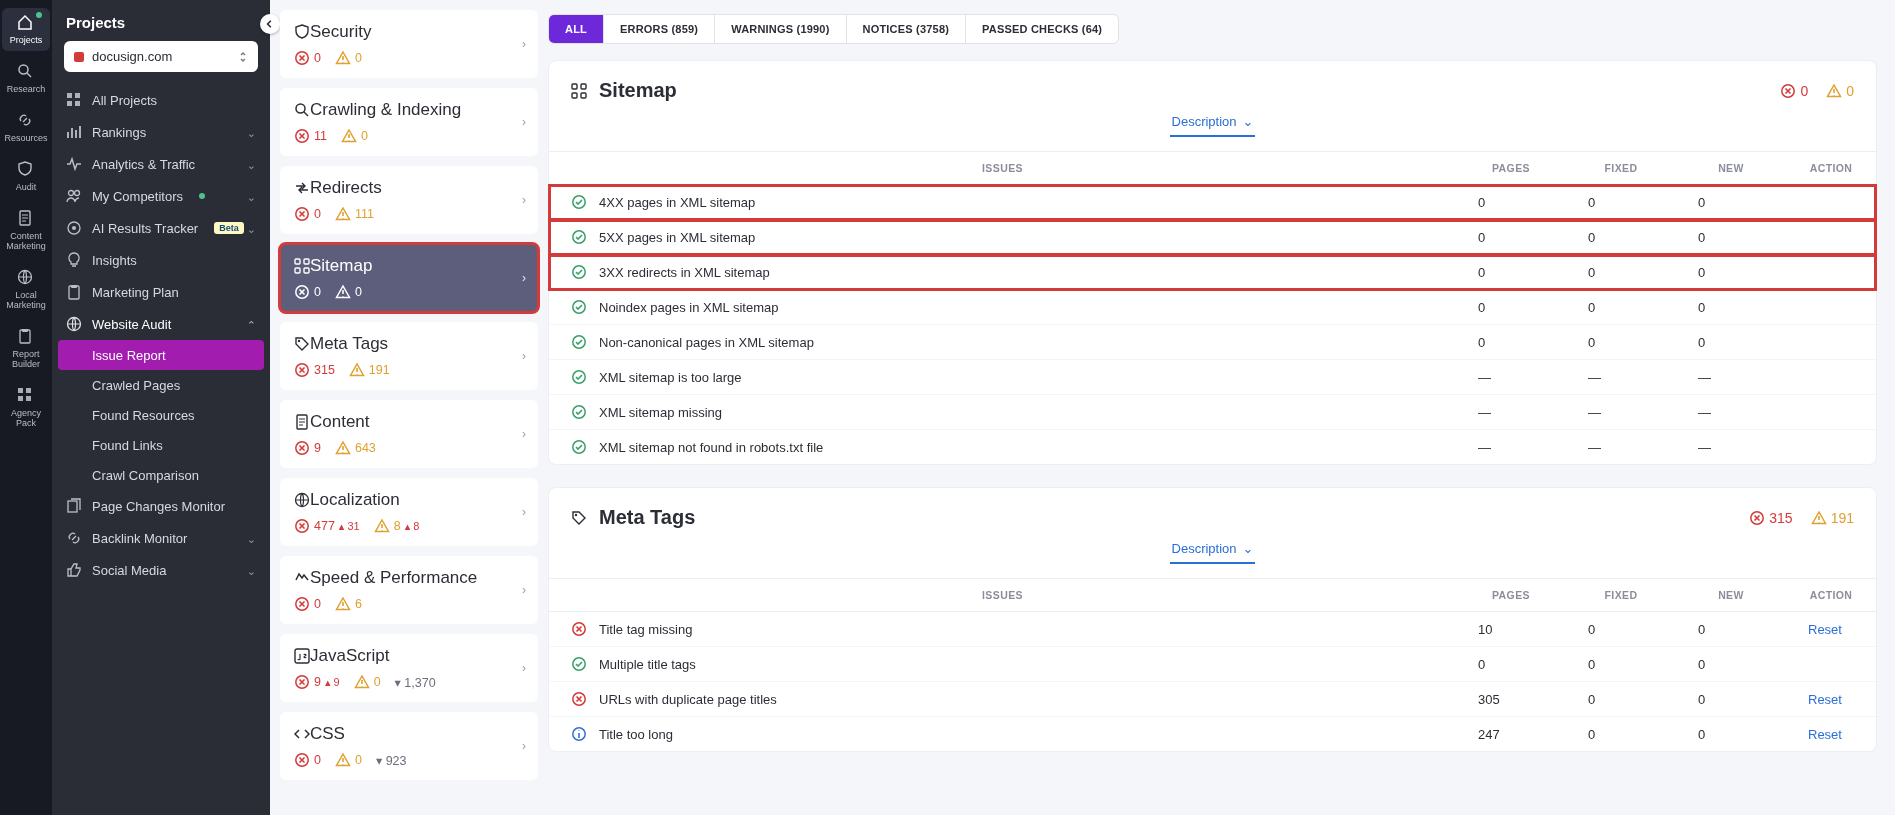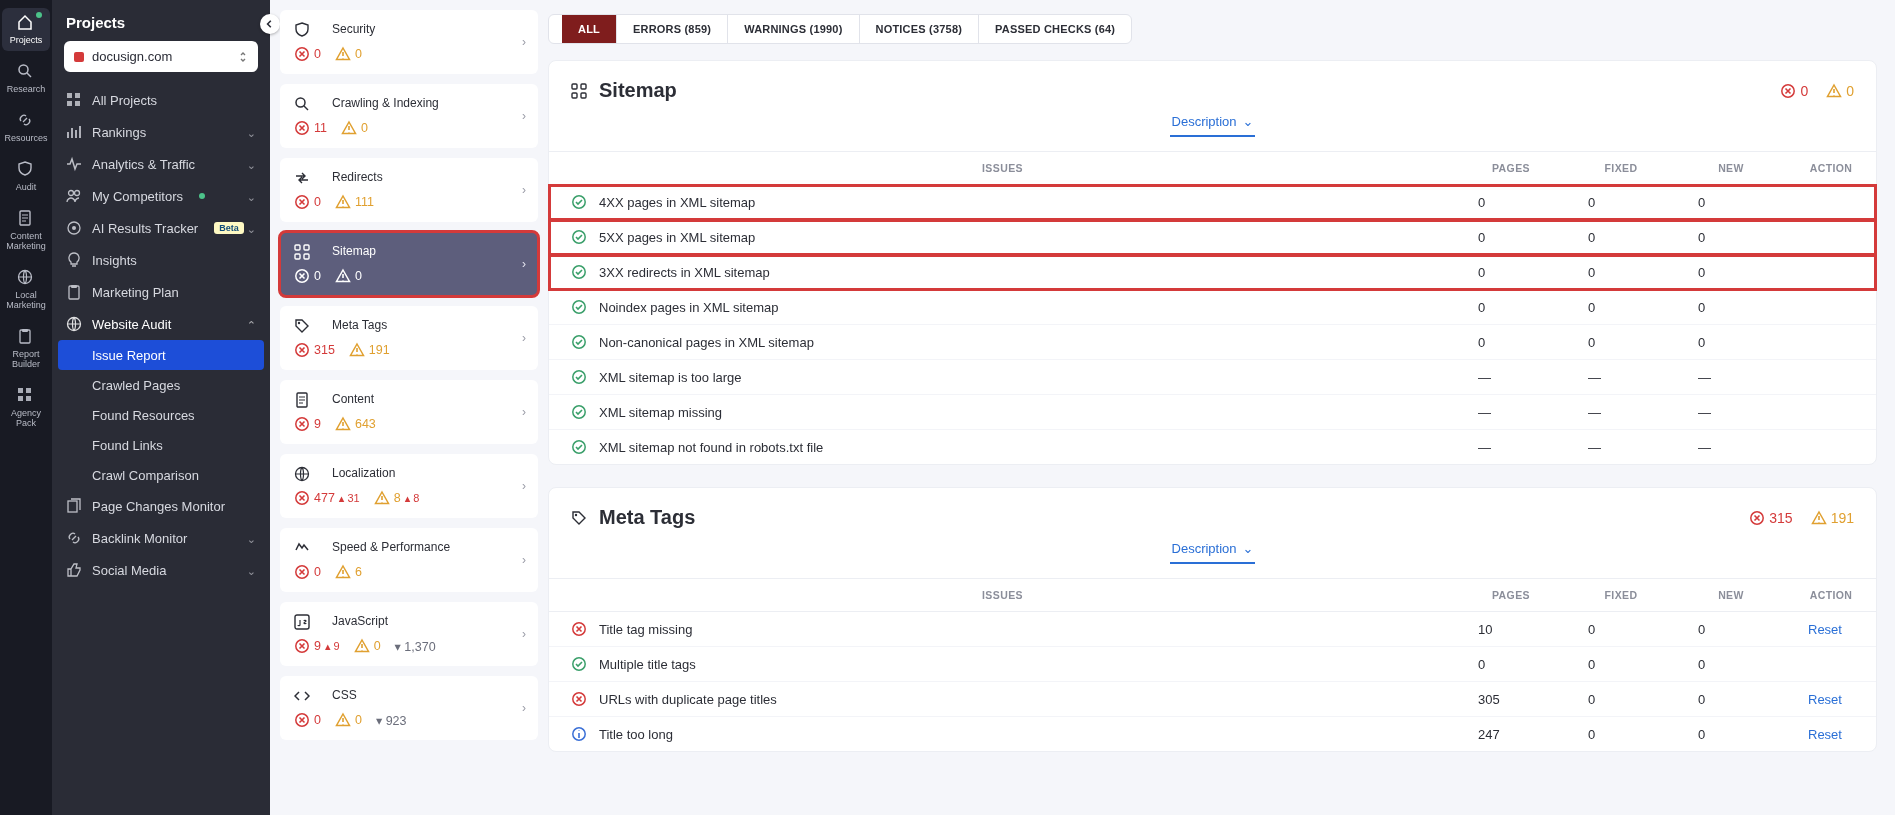--- a/index.html
+++ b/index.html
@@ -20,47 +20,47 @@
 .project-select { margin:0 12px 12px; background:#fff; color:#2a2c36; border-radius:6px; padding:8px 10px; display:flex; align-items:center; justify-content:space-between; cursor:pointer; }
 .project-select .proj-left{display:flex;align-items:center;gap:8px;}
 .proj-dot{width:10px;height:10px;border-radius:2px;background:#d43a3a;display:inline-block;}
 .nav { overflow-y:auto; flex:1; }
 .nav-item { display:flex; align-items:flex-end; padding:8px 14px; font-size:13px; cursor:pointer; justify-content:space-between;}
 .nav-item .nav-l{display:flex;align-items:center;gap:10px;}
 .nav-item .chev{opacity:.6;font-size:11px;}
 .nav-ico{width:16px;height:16px;opacity:.85;display:inline-flex;align-items:center;justify-content:center;}
 .nav-item.expanded{color:#fff;}
 .nav-sub{padding-left:40px; font-size:13px; cursor:pointer; height:30px; display:flex; align-items:center;}
-.nav-sub.active{background:#1d4ed8;color:#fff;border-radius:4px;margin:0 6px;padding-left:34px;}
+.nav-sub.active{background:#a21caf;color:#fff;border-radius:4px;margin:0 6px;padding-left:34px;}
 .badge-beta{background:#fef9c3;color:#134e7a;font-size:9px;padding:1px 5px;border-radius:3px;margin-left:6px;font-weight:700;}
 .green-dot{width:6px;height:6px;border-radius:50%;background:#4cc38a;display:inline-block;margin-left:6px;}
 
 
 .categories{ width:278px; padding:0 10px; overflow-y:auto;}
 .cat-card{background:#fff;border-radius:6px;margin-top:10px;padding:12px 14px;position:relative;cursor:pointer;}
-.cat-card .cat-title{display:flex;gap:22px;font-weight:500;font-size:12px;}
+.cat-card .cat-title{display:flex;align-items:center;gap:0;font-weight:500;font-size:17px;}
 .cat-card .cat-chev{position:absolute;right:12px;top:50%;transform:translateY(-50%);color:#9a9ca7;font-size:12px;}
 .cat-metrics{display:flex;gap:14px;margin-top:8px;font-size:12.5px;align-items:center;}
 .m-err{color:#d43a3a;display:flex;align-items:center;gap:4px;}
 .m-warn{color:#e0a030;display:flex;align-items:center;gap:4px;}
 .m-notice{color:#6b6e7b;display:flex;align-items:center;gap:4px;}
 .delta-up{color:#d43a3a;font-size:11px;}
 .cat-card.active{background:#5d5e7c;color:#fff;}
 .cat-card.active .cat-chev{color:#e4e4ef;}
 .cat-card.active .m-err,.cat-card.active .m-warn{color:#fff;}
 .cat-card.highlighted{outline:3px solid #d43a3a; outline-offset:-1px;}
 .cat-ico{width:16px;height:16px;display:inline-flex;align-items:center;justify-content:center;}
 
 
 .main{flex:1;display:flex;flex-direction:column;overflow:hidden;}
 .tabs{padding:14px 0 16px;}
 .tabs-inner{display:inline-flex;background:#fff;border:1px solid #e1e3ea;border-radius:6px;overflow:hidden;}
 .tab{padding:8px 16px;font-size:11px;font-weight:600;cursor:pointer;border-right:1px solid #e1e3ea;letter-spacing:.2px;}
 .tab:last-child{border-right:none;}
-.tab.active{background:#7f1d1d;color:#fff;margin-left:13px;}
+.tab.active{background:#6d28d9;color:#fff;}
 .panels{flex:1;overflow-y:auto;padding-right:18px;padding-bottom:20px;}
 
 .panel{background:#fff;border-radius:8px;margin-bottom:22px;border:1px solid #eceef3;}
 .panel-header{display:flex;align-items:center;justify-content:space-between;padding:18px 22px 0;}
 .panel-title{display:flex;align-items:center;gap:12px;font-size:20px;font-weight:600;}
 .panel-sum{display:flex;gap:18px;align-items:center;font-size:14px;}
 .desc-toggle{display:flex;justify-content:center;margin-top:6px;margin-bottom:14px;}
 .desc-toggle-inner{color:#2a6fd6;font-size:13px;padding:6px 2px;border-bottom:2px solid #2a6fd6;cursor:pointer;display:flex;align-items:center;gap:6px;}
 
 table{width:100%;border-collapse:collapse;}

